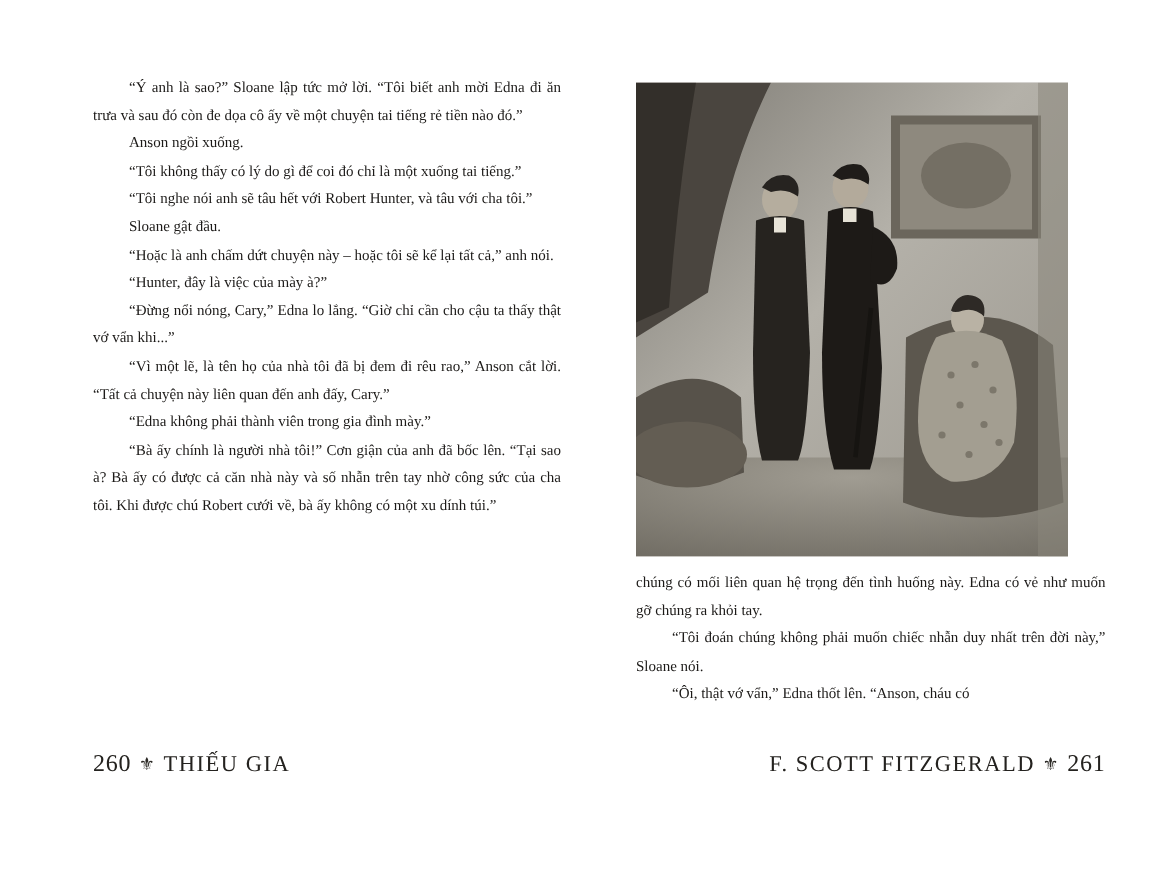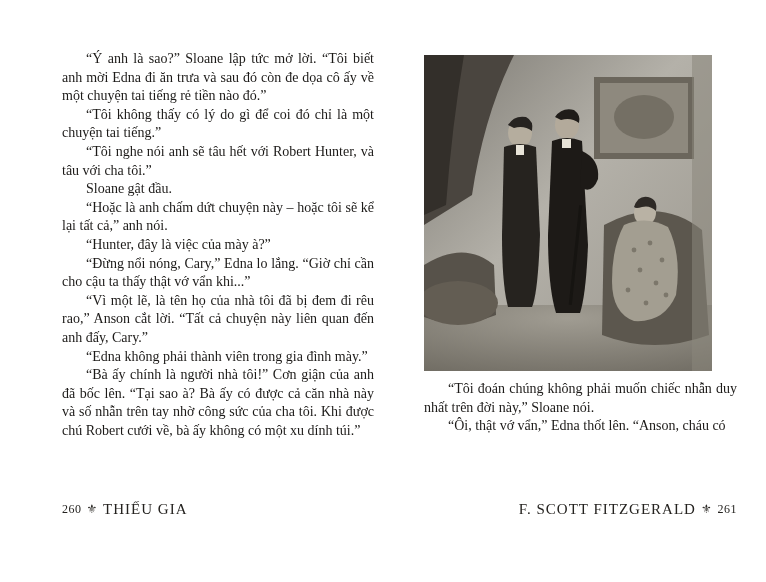--- a/index.html
+++ b/index.html
@@ -6,21 +6,21 @@
   .spread{
     position:relative;
     width:766px;height:582px;
     background:#ffffff;
     font-family:"Liberation Serif","DejaVu Serif",serif;
     color:#1c1a18;
     overflow:hidden;
   }
   .text-col{
     position:absolute;
-    font-size:14px;
+    font-size:10px;
     line-height:18.6px;
     text-align:justify;
   }
   .left-col{left:62px;top:50px;width:312px;}
   .right-col{left:424px;top:55px;width:313px;}
   .text-col p{margin:0;padding:0;}
   .text-col p.indent{text-indent:24px;}
   .illustration-box{
     width:288px;
     height:316px;
@@ -34,38 +34,39 @@
     top:501px;
     font-size:11px;
     letter-spacing:0.8px;
     color:#24221f;
     display:flex;
     align-items:center;
     gap:5px;
   }
   .footer-left{left:62px;}
   .footer-right{right:29px;justify-content:center;}
-  .pagenum{font-size:12px;letter-spacing:0.5px;}
+  .pagenum{font-size:16px;letter-spacing:0.5px;}
   .ornament{
     font-size:12px;
     line-height:1;
     color:#2a2824;
     transform:translateY(-1px);
     display:inline-block;
   }
   .running-head{font-size:15px;letter-spacing:1px;}
 </style>
 </head>
 <body>
 
 <div class="spread">
 
   <div class="text-col left-col">
     <p class="indent">“Ý anh là sao?” Sloane lập tức mở lời. “Tôi biết anh mời Edna đi ăn trưa và sau đó còn đe dọa cô ấy về một chuyện tai tiếng rẻ tiền nào đó.”</p>
-    <p class="indent">“Tôi không thấy có lý do gì để coi đó chỉ là một chuyện tai tiếng.”</p>
+    <p class="indent">Anson ngồi xuống.</p>
+    <p class="indent">“Tôi không thấy có lý do gì để coi đó chỉ là một xuống tai tiếng.”</p>
     <p class="indent">“Tôi nghe nói anh sẽ tâu hết với Robert Hunter, và tâu với cha tôi.”</p>
     <p class="indent">Sloane gật đầu.</p>
     <p class="indent">“Hoặc là anh chấm dứt chuyện này – hoặc tôi sẽ kể lại tất cả,” anh nói.</p>
     <p class="indent">“Hunter, đây là việc của mày à?”</p>
     <p class="indent">“Đừng nổi nóng, Cary,” Edna lo lắng. “Giờ chỉ cần cho cậu ta thấy thật vớ vẩn khi...”</p>
     <p class="indent">“Vì một lẽ, là tên họ của nhà tôi đã bị đem đi rêu rao,” Anson cắt lời. “Tất cả chuyện này liên quan đến anh đấy, Cary.”</p>
     <p class="indent">“Edna không phải thành viên trong gia đình mày.”</p>
     <p class="indent">“Bà ấy chính là người nhà tôi!” Cơn giận của anh đã bốc lên. “Tại sao à? Bà ấy có được cả căn nhà này và số nhẫn trên tay nhờ công sức của cha tôi. Khi được chú Robert cưới về, bà ấy không có một xu dính túi.”</p>
   </div>
 
@@ -123,20 +124,21 @@
         <path d="M131,62 Q138,52 150,55 Q157,60 155,68 Q147,62 137,65 Z" fill="#1f1c19"></path>
         <path d="M128,86 Q143,80 158,86 L164,190 Q162,240 156,258 L132,258 Q124,232 124,180 Z" fill="#1d1a17"></path>
         <path d="M158,96 Q176,104 174,124 Q168,140 156,132 Z" fill="#1d1a17"></path>
         <rect x="138" y="84" width="9" height="9" fill="#e6e2d6"></rect>
 
         <rect x="150" y="150" width="3" height="100" fill="#161411" transform="rotate(6 151 200)"></rect>
 
         <rect x="268" y="0" width="20" height="316" fill="#8a867c" opacity="0.55"></rect>
       </svg>
     </div>
+    <p>chúng có mối liên quan hệ trọng đến tình huống này. Edna có vẻ như muốn gỡ chúng ra khỏi tay.</p>
     <p class="indent">“Tôi đoán chúng không phải muốn chiếc nhẫn duy nhất trên đời này,” Sloane nói.</p>
     <p class="indent">“Ôi, thật vớ vẩn,” Edna thốt lên. “Anson, cháu có</p>
   </div>
 
   <div class="footer footer-left">
     <span class="pagenum">260</span>
     <span class="ornament">⚜</span>
     <span class="running-head">THIẾU GIA</span>
   </div>
 

